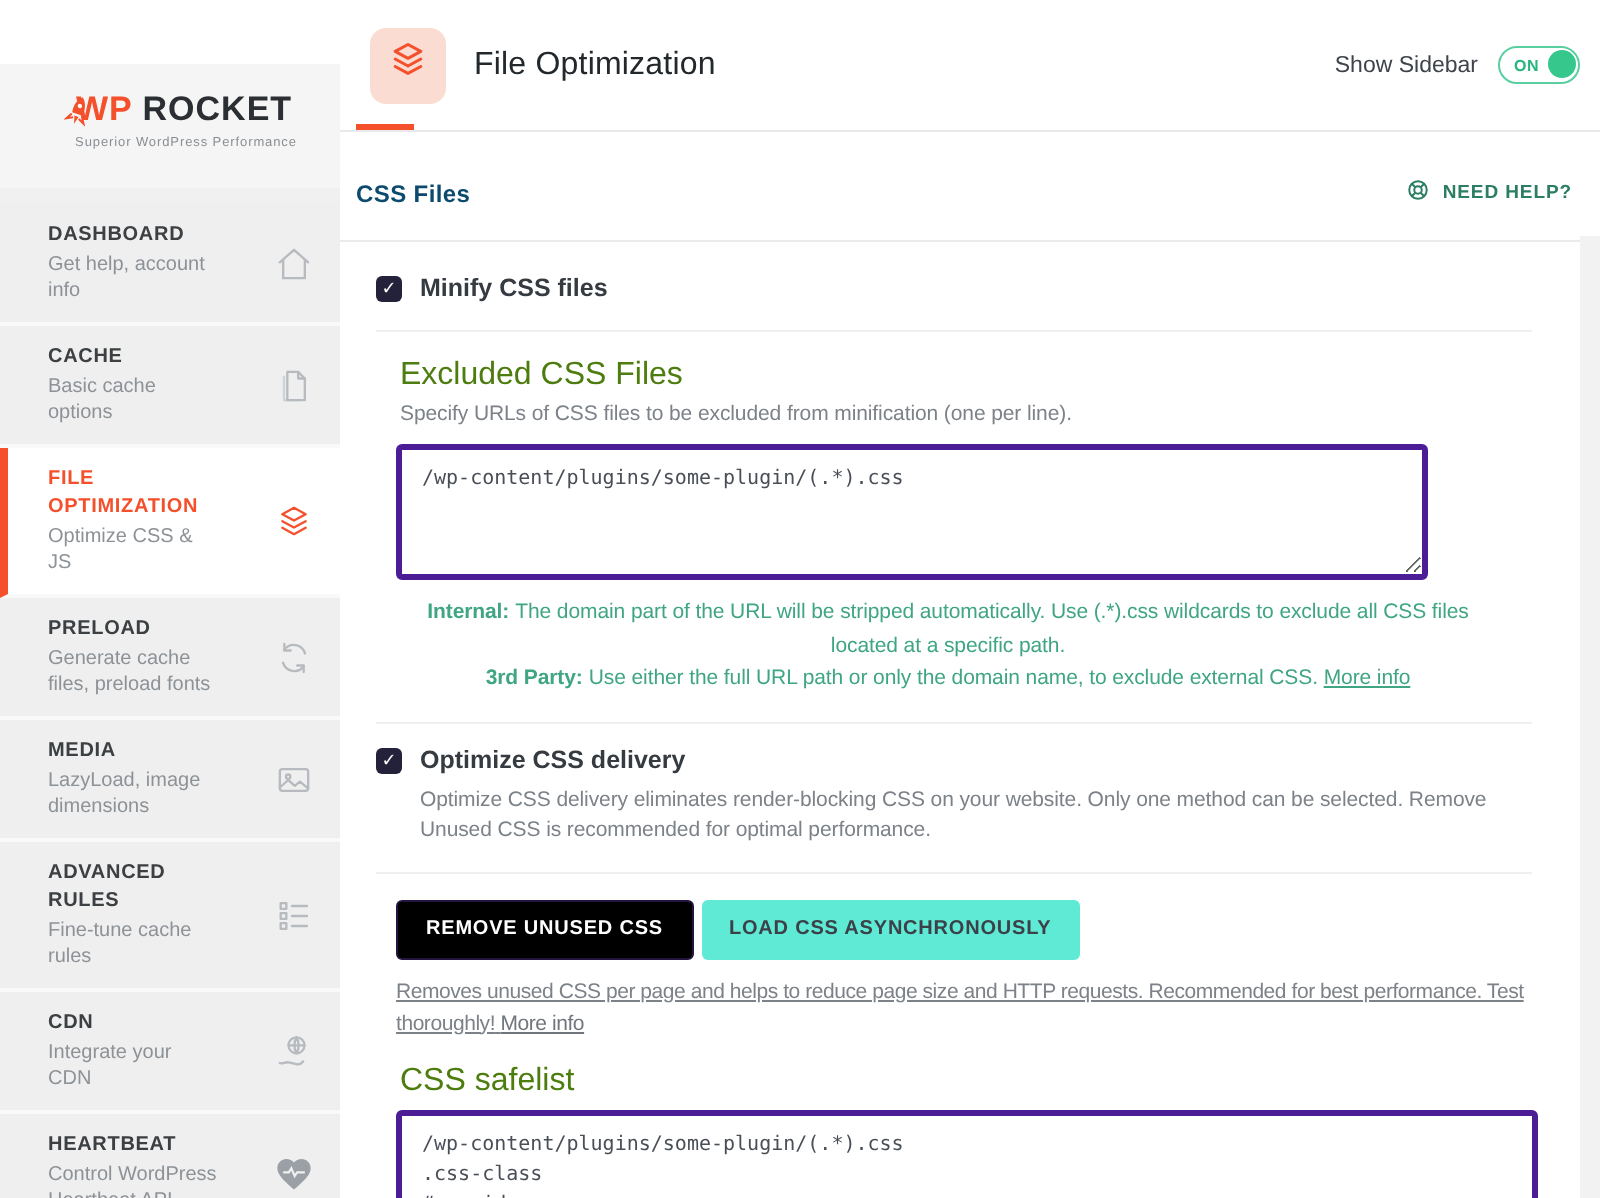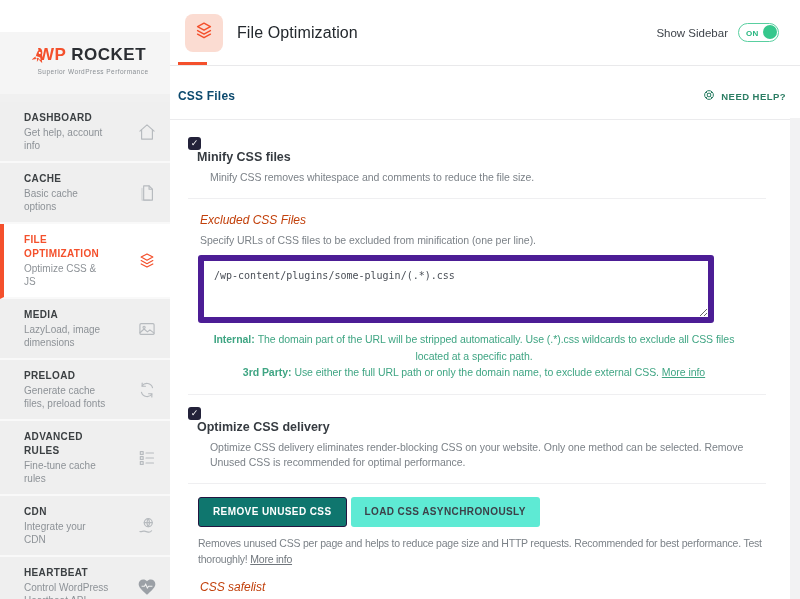--- a/index.html
+++ b/index.html
@@ -25,53 +25,53 @@
 
   
   .main { flex:1; position:relative; background:#fff; height:100%; }
   .right-gutter { position:absolute; right:0; top:118px; bottom:0; width:10px; background:#f2f2f3; }
 
   .header { position:relative; height:66px; display:flex; align-items:center; border-bottom:1px solid #e9e9eb; padding-left:15px; }
   .header-tabbar { position:absolute; left:8px; bottom:0; width:29px; height:3px; background:#f4502c; }
   .header-icon-box { width:38px; height:38px; border-radius:8px; background:#fbdcd2; display:flex; align-items:center; justify-content:center; }
   .header-icon-box svg { width:22px; height:22px; }
   .page-title { font-size:16px; font-weight:500; color:#23282d; margin-left:14px; letter-spacing:.1px; }
-  .header-right { margin-left:auto; display:flex; align-items:center; padding-right:21px; }
+  .header-right { margin-left:auto; display:flex; align-items:center; padding-right:10px; }
   .show-sidebar-label { font-size:11.5px; color:#3f444b; margin-right:10px; }
   .toggle { position:relative; width:41px; height:19px; border:1.5px solid #59cfa0; border-radius:10px; background:#fff; cursor:pointer; }
   .toggle-text { position:absolute; left:7px; top:50%; transform:translateY(-50%); font-size:8px; font-weight:700; color:#27b67f; letter-spacing:.3px; }
   .toggle-knob { position:absolute; right:1px; top:1px; width:14px; height:14px; border-radius:50%; background:#35c78c; }
 
   .section-head { display:flex; align-items:center; padding:22px 14px 0 8px; }
   .section-heading { font-size:12px; font-weight:700; color:#0c4a6e; letter-spacing:.2px; }
   .need-help { margin-left:auto; display:flex; align-items:center; gap:5px; font-size:9.5px; font-weight:700; letter-spacing:.45px; color:#2b7d63; cursor:pointer; }
   .need-help svg { width:14px; height:14px; }
   .section-divider { border-bottom:1px solid #ebebed; margin-top:15px; margin-right:10px; }
 
   .fieldsets { padding:0 30px 0 18px; }
-  .cb-row { display:flex; align-items:flex-start; margin-top:16px;flex-direction:column; }
+  .cb-row { display:flex; align-items:flex-start; margin-top:16px; }
   .checkbox { width:13px; height:13px; min-width:13px; border-radius:3px; background:#23223a; color:#fff; font-size:9px; line-height:13px; text-align:center; margin-top:1px; cursor:pointer; }
   .checkbox.checked::after { content:"✓"; }
   .cb-label { font-size:12.5px; font-weight:600; color:#363b41; margin-left:9px; line-height:15px; cursor:pointer; }
   .desc { font-size:10.5px; color:#7c8288; line-height:15px; letter-spacing:-.05px; }
   .cb-desc { margin-left:22px; margin-top:5px; max-width:575px; }
   .sub-divider { border-bottom:1px solid #efeff1; margin-top:13px; margin-right:4px; }
-  .sub-label { font-size:12px; color:#c2410c; margin:14px 0 0 12px; line-height:15px;font-style:italic; }
+  .sub-label { font-size:16px; color:#4d7c0f; margin:14px 0 0 12px; line-height:15px; }
   .sub-desc { margin:5px 0 0 12px; max-width:575px; }
-  textarea { display:block; margin:7px 0 0 10px; border:6px solid #4c1d95; border-radius:3px; padding:7px 10px; font-family:"DejaVu Sans Mono", monospace; font-size:10px; line-height:15px; color:#4a4f57; background:#fff; resize:both; }
+  textarea { display:block; margin:7px 0 0 10px; border:3px solid #4c1d95; border-radius:3px; padding:7px 10px; font-family:"DejaVu Sans Mono", monospace; font-size:10px; line-height:15px; color:#4a4f57; background:#fff; resize:both; }
   .ta-excluded { width:516px; height:68px; }
   .ta-safelist { width:571px; height:90px; }
   .helper { margin:8px 0 0 12px; max-width:548px; font-size:10.5px; line-height:16.5px; color:#3fa583; letter-spacing:-.05px;text-align:center; }
   .helper strong { font-weight:700; margin-right:3px; }
   .green-link { color:#3fa583; text-decoration:underline; cursor:pointer; }
   .btn-row { display:flex; margin:13px 0 0 10px; gap:4px; }
   .btn { height:30px; border:none; border-radius:3px; font-family:"Liberation Sans", sans-serif; font-size:10px; font-weight:700; letter-spacing:.4px; padding:0 14px; cursor:pointer; }
-  .btn-dark { background:#0f766e; color:#fff; border:1px solid #241540; }
+  .btn-dark { background:#000000; color:#fff; border:1px solid #241540; }
   .btn-light { background:#5eead4; color:#3c4149; }
-  .rucss-desc { margin:9px 0 0 10px; max-width:582px; letter-spacing:-.22px; }
+  .rucss-desc { margin:9px 0 0 10px; max-width:582px; letter-spacing:-.22px;text-decoration:underline; }
   .gray-link { display:inline-block; color:#70767c; text-decoration:underline; cursor:pointer; margin-top:1px; }
 </style>
 </head>
 <body>
 
 <div class="app">
 
   <aside class="sidebar">
     <div class="logo-box">
       <span class="logo-rocket-icon">
@@ -107,36 +107,36 @@
         <div class="sb-item active">
           <div class="sb-title">FILE OPTIMIZATION</div>
           <div class="sb-sub">Optimize CSS &amp; JS</div>
           <span class="sb-icon"><svg viewBox="0 0 24 24" fill="none" stroke="#f4502c" stroke-width="1.4" stroke-linecap="round" stroke-linejoin="round">
               <path d="M12 3.5l7 3.8-7 3.8-7-3.8z"></path>
               <path d="M5 11.5l7 3.8 7-3.8"></path>
               <path d="M5 15.5l7 3.8 7-3.8"></path>
             </svg></span>
         </div>
         <div class="sb-item">
-          <div class="sb-title">MEDIA</div>
-          <div class="sb-sub">LazyLoad, image dimensions</div>
-          <span class="sb-icon"><svg viewBox="0 0 24 24" fill="none" stroke="#b7bbbf" stroke-width="1.4" stroke-linecap="round" stroke-linejoin="round">
-              <rect x="3.5" y="5.5" width="17" height="13" rx="1.5"></rect>
-              <circle cx="8.5" cy="10" r="1.3"></circle>
-              <path d="M3.5 16.5l5-4.5 4 3.5 3-2.5 5 4"></path>
-            </svg></span>
-        </div>
-        <div class="sb-item">
           <div class="sb-title">PRELOAD</div>
           <div class="sb-sub">Generate cache files, preload fonts</div>
           <span class="sb-icon"><svg viewBox="0 0 24 24" fill="none" stroke="#b7bbbf" stroke-width="1.4" stroke-linecap="round" stroke-linejoin="round">
               <path d="M18.6 9.2A7 7 0 0 0 6.1 7.2"></path>
               <path d="M5.4 14.8a7 7 0 0 0 12.5 2"></path>
               <path d="M6.2 3.6v3.9h3.9"></path>
               <path d="M17.8 20.4v-3.9h-3.9"></path>
+            </svg></span>
+        </div>
+        <div class="sb-item">
+          <div class="sb-title">MEDIA</div>
+          <div class="sb-sub">LazyLoad, image dimensions</div>
+          <span class="sb-icon"><svg viewBox="0 0 24 24" fill="none" stroke="#b7bbbf" stroke-width="1.4" stroke-linecap="round" stroke-linejoin="round">
+              <rect x="3.5" y="5.5" width="17" height="13" rx="1.5"></rect>
+              <circle cx="8.5" cy="10" r="1.3"></circle>
+              <path d="M3.5 16.5l5-4.5 4 3.5 3-2.5 5 4"></path>
             </svg></span>
         </div>
         <div class="sb-item">
           <div class="sb-title">ADVANCED RULES</div>
           <div class="sb-sub">Fine-tune cache rules</div>
           <span class="sb-icon"><svg viewBox="0 0 24 24" fill="none" stroke="#b7bbbf" stroke-width="1.4" stroke-linecap="round" stroke-linejoin="round">
               <rect x="4" y="4.3" width="3.4" height="3.4"></rect>
               <rect x="4" y="10.3" width="3.4" height="3.4"></rect>
               <rect x="4" y="16.3" width="3.4" height="3.4"></rect>
               <path d="M10.8 6h9M10.8 12h9M10.8 18h9"></path>
@@ -212,21 +212,20 @@
       </span>
     </div>
     <div class="section-divider"></div>
 
     <div class="fieldsets">
 
       <div class="cb-row">
         <div class="checkbox checked" id="cb-minify"></div>
         <label class="cb-label">Minify CSS files</label>
       </div>
-      <p class="desc cb-desc">Minify CSS removes whitespace and comments to reduce the file size.</p>
 
       <div class="sub-divider"></div>
 
       <div class="sub-label">Excluded CSS Files</div>
       <p class="desc sub-desc">Specify URLs of CSS files to be excluded from minification (one per line).</p>
       <textarea class="ta-excluded" spellcheck="false" style="">/wp-content/plugins/some-plugin/(.*).css</textarea>
 
       <div class="helper">
         <strong>Internal:</strong><span>The domain part of the URL will be stripped automatically. Use (.*).css wildcards to exclude all CSS files located at a specific path.</span><br>
         <strong>3rd Party:</strong><span>Use either the full URL path or only the domain name, to exclude external CSS.</span>

